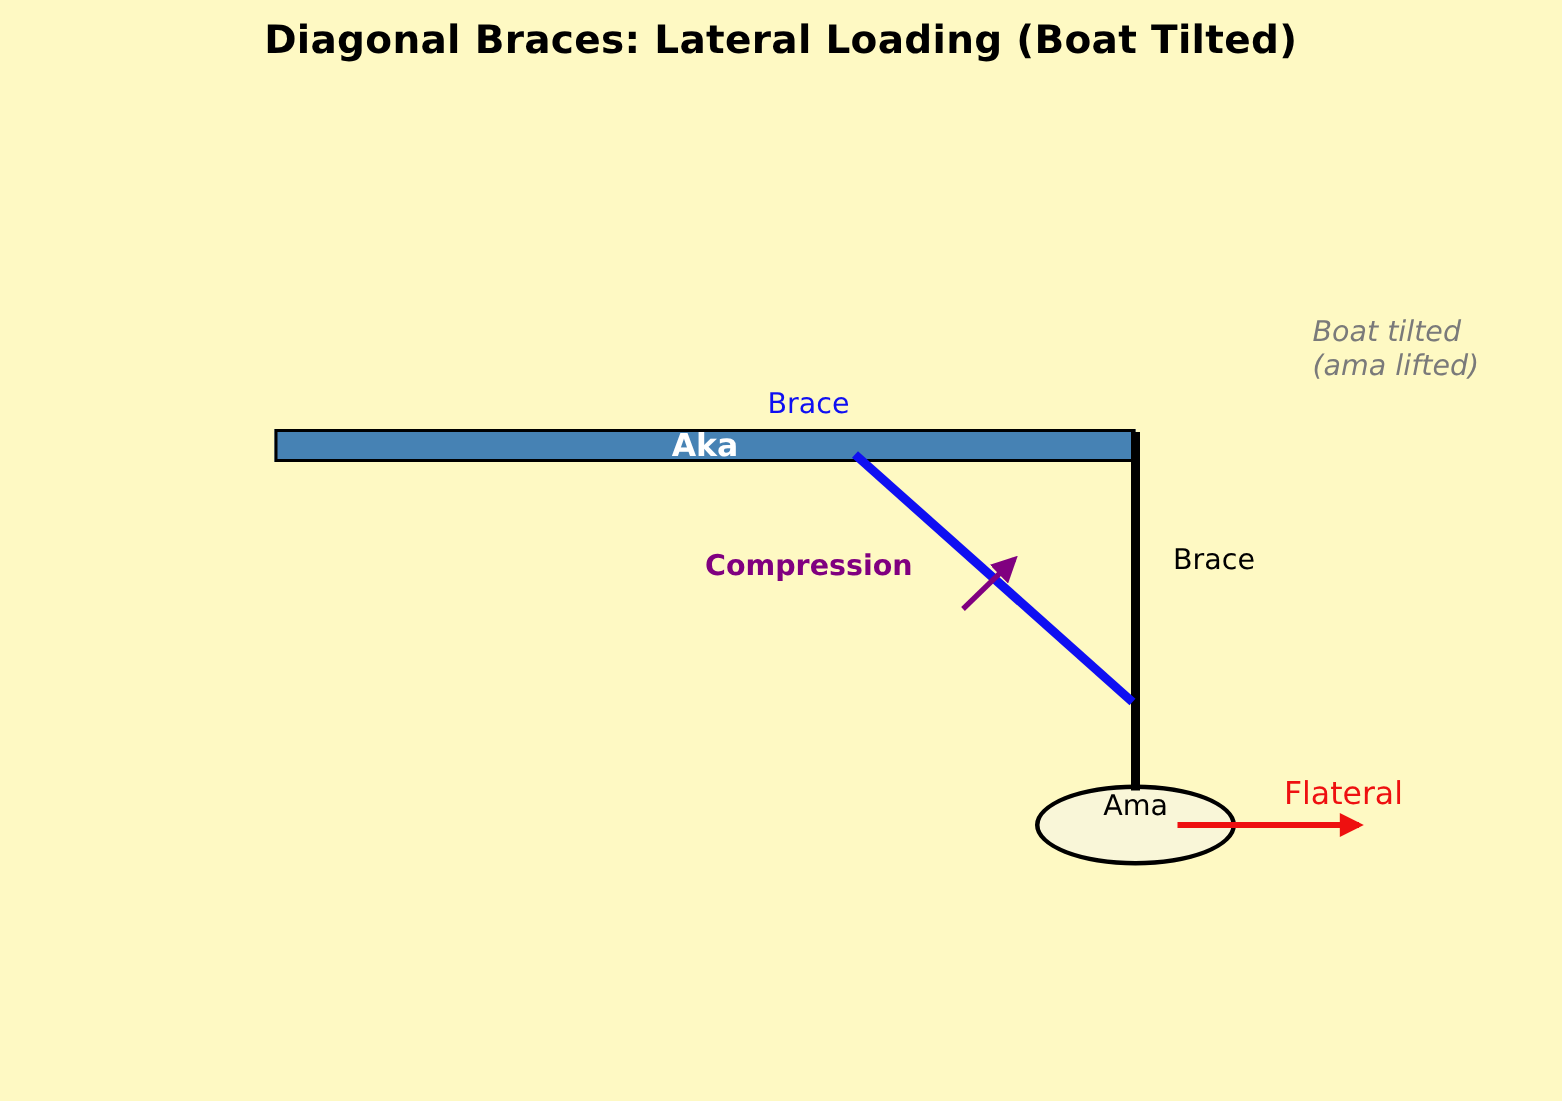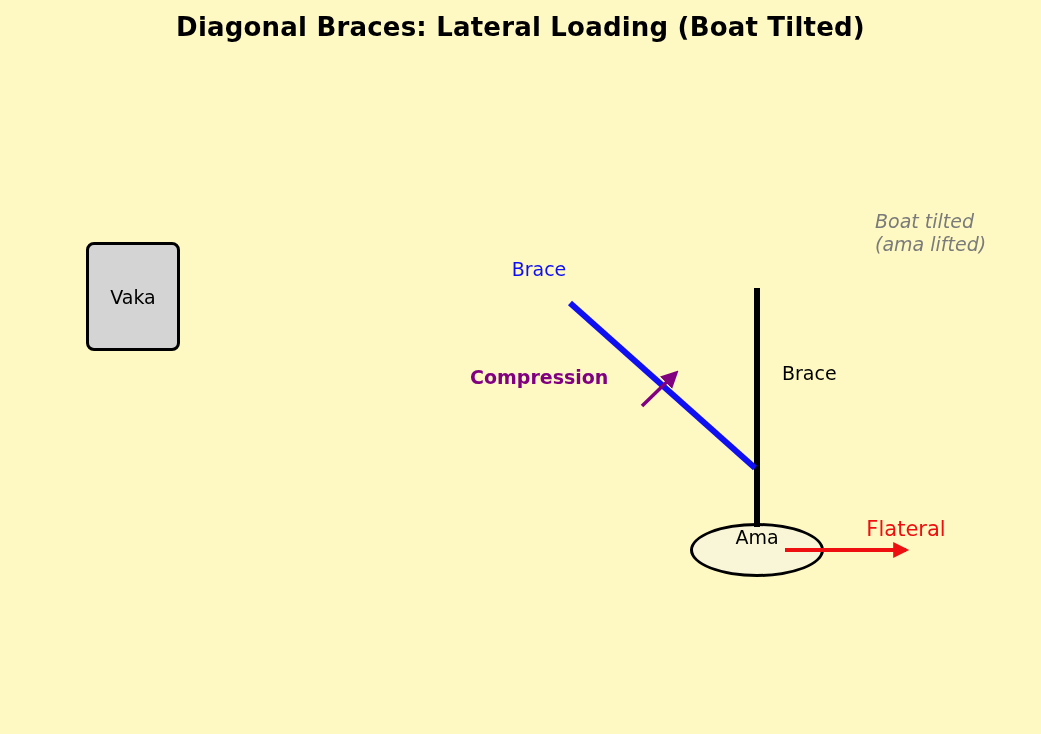--- a/index.html
+++ b/index.html
@@ -91,21 +91,20 @@
   }
   .pillar-label {
     left: 782px;
     top: 362px;
     color: #000000;
   }
   .flateral {
     left: 856px;
     top: 517px;
     width: 100px;
-    text-align: center;
     font-size: 21px;
     color: var(--lateral-red, #ee1010);
   }
   .ama-ellipse {
     position: absolute;
     left: 690px;
     top: 523px;
     width: 134px;
     height: 54px;
     box-sizing: border-box;
@@ -136,24 +135,24 @@
 
 <div class="canvas">
 
   <div class="title">Diagonal Braces: Lateral Loading (Boat Tilted)</div>
 
   <div class="note">
     <div>Boat tilted</div>
     <div>(ama lifted)</div>
   </div>
 
-  <div class="vaka-box">
-    <span>Vaka</span>
+
+  <div class="aka-bar">
+    <span class="aka-label">Aka</span>
   </div>
-
 
   <div class="label brace">Brace</div>
   <div class="label compression">Compression</div>
   <div class="label pillar-label">Brace</div>
 
   <div class="ama-ellipse">
     <span>Ama</span>
   </div>
 
   <svg class="overlay" width="1041" height="734" viewBox="0 0 1041 734">

